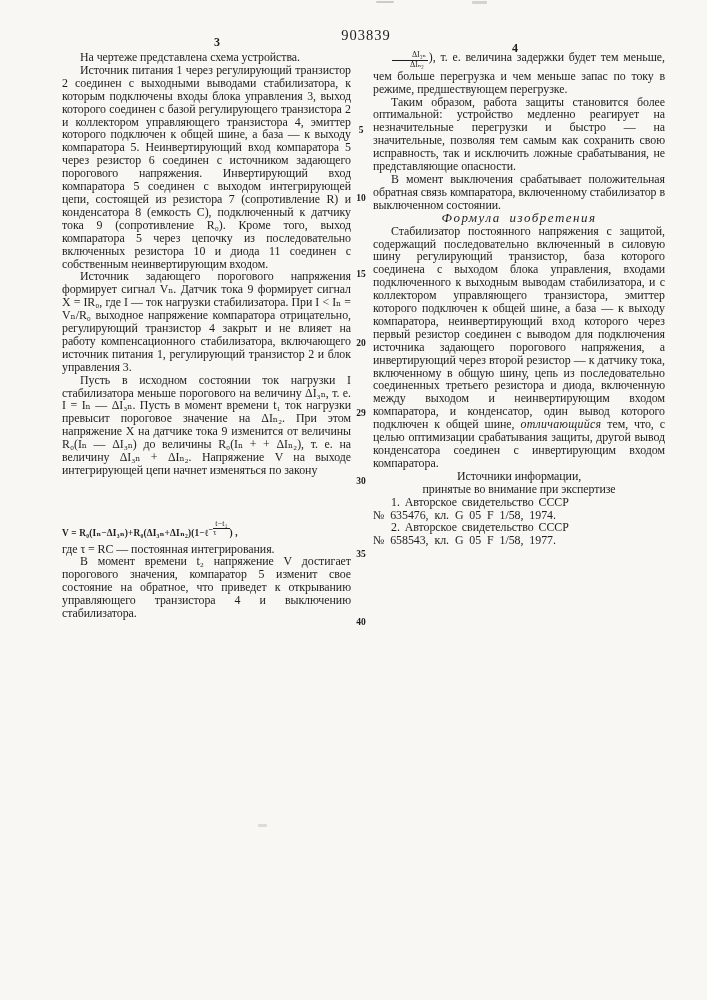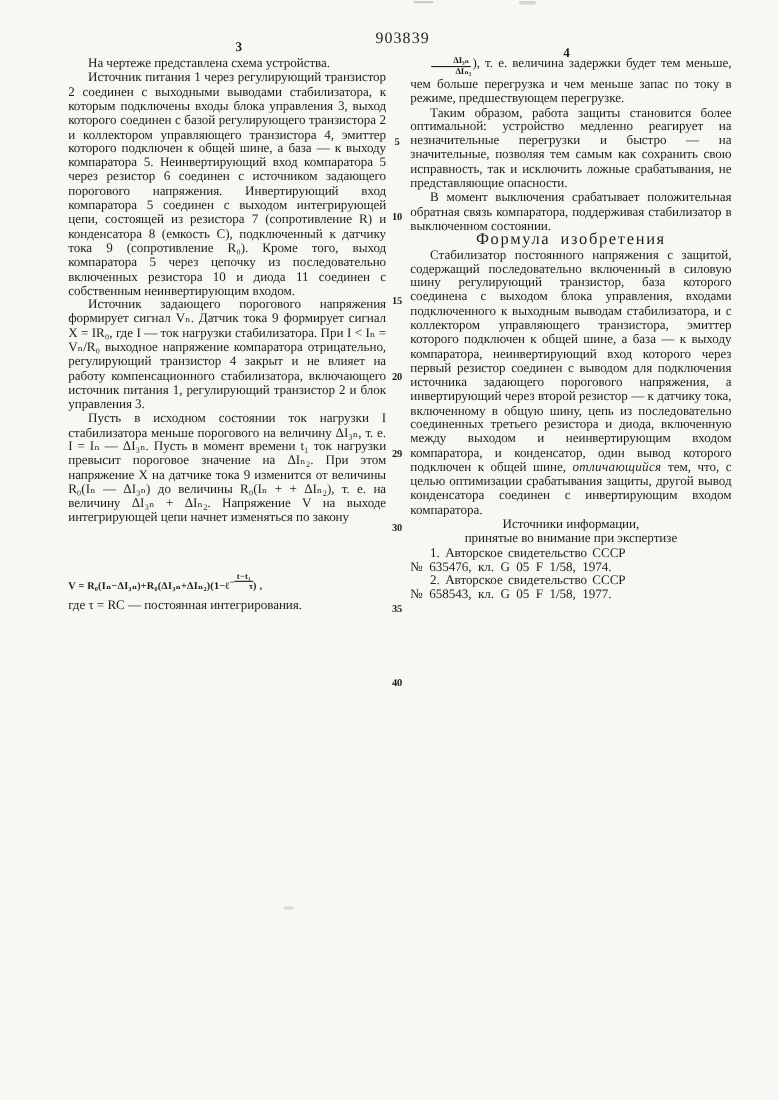--- a/index.html
+++ b/index.html
@@ -40,31 +40,31 @@
   }
   
   .formula-line{
     font-size:9.3px;font-weight:bold;letter-spacing:0.2px;
     line-height:17px;white-space:nowrap;text-align:left;
     margin:2px 0 1px 0;
   }
   .exp{display:inline-block;vertical-align:0.45em;font-size:8px;}
   .frac{
     display:inline-block;vertical-align:-0.55em;
-    text-align:right;font-size:8.5px;font-weight:bold;line-height:1.1;
+    text-align:left;font-size:8.5px;font-weight:normal;line-height:1.1;
   }
   .frac .num{display:block;border-bottom:1px solid #1e1d1b;padding:0 2px;}
   .frac .den{display:block;}
   .exp .frac{font-size:7.8px;vertical-align:-0.45em;margin-top:41px;}
   .inline-frac{vertical-align:-0.7em;margin:0 1px;}
   .inline-frac .num,.inline-frac .den{font-size:8px;}
   
   .claims-heading{
-    text-align:center;
-    font-size:15px;letter-spacing:1.5px;word-spacing:4px;
+    text-align:center;font-style:italic;
+    font-size:13px;letter-spacing:1.5px;word-spacing:4px;
     margin:22px 0 15px 0;text-indent:0;
   }
   .claim-emph{font-style:italic;letter-spacing:0.3px;}
   .sources-line{margin:0;text-align:center;text-indent:0;}
   .ref-line1{margin:0;text-indent:18px;text-align:left;word-spacing:2px;}
   .ref-line2{margin:0;text-indent:0;text-align:left;word-spacing:3px;}
   
   .artifact{position:absolute;background:#bdbcb6;border-radius:1px;}
   .artifact.t1{left:376px;top:1px;width:18px;height:2px;opacity:.75;}
   .artifact.t2{left:472px;top:1px;width:15px;height:3px;opacity:.6;}
@@ -94,26 +94,27 @@
 
   <div class="columns">
 
     <div class="col left">
       <p class="indent">На чертеже представлена схема устройства.</p>
       <p class="indent">Источник питания 1 через регулирующий транзистор 2 соединен с выходными выводами стабилизатора, к которым подключены входы блока управления 3, выход которого соединен с базой регулирующего транзистора 2 и коллектором управляющего транзистора 4, эмиттер которого подключен к общей шине, а база — к выходу компаратора 5. Неинвертирующий вход компаратора 5 через резистор 6 соединен с источником задающего порогового напряжения. Инвертирующий вход компаратора 5 соединен с выходом интегрирующей цепи, состоящей из резистора 7 (сопротивление R) и конденсатора 8 (емкость С), подключенный к датчику тока 9 (сопротивление R₀). Кроме того, выход компаратора 5 через цепочку из последовательно включенных резистора 10 и диода 11 соединен с собственным неинвертирующим входом.</p>
       <p class="indent">Источник задающего порогового напряжения формирует сигнал Vₙ. Датчик тока 9 формирует сигнал X = IR₀, где I — ток нагрузки стабилизатора. При I &lt; Iₙ = Vₙ/R₀ выходное напряжение компаратора отрицательно, регулирующий транзистор 4 закрыт и не влияет на работу компенсационного стабилизатора, включающего источник питания 1, регулирующий транзистор 2 и блок управления 3.</p>
       <p class="indent">Пусть в исходном состоянии ток нагрузки I стабилизатора меньше порогового на величину ΔI₃ₙ, т. е. I = Iₙ — ΔI₃ₙ. Пусть в момент времени t₁ ток нагрузки превысит пороговое значение на ΔIₙ₂. При этом напряжение X на датчике тока 9 изменится от величины R₀(Iₙ — ΔI₃ₙ) до величины R₀(Iₙ + + ΔIₙ₂), т. е. на величину ΔI₃ₙ + ΔIₙ₂. Напряжение V на выходе интегрирующей цепи начнет изменяться по закону</p>
       <div class="formula-line"><span>V = R₀(Iₙ−ΔI₃ₙ)+R₀(ΔI₃ₙ+ΔIₙ₂)(1−ℓ</span><span class="exp"><span>−</span><span class="frac"><span class="num">t−t₁</span><span class="den">τ</span></span></span><span>) ,</span></div>
       <p>где τ = RC — постоянная интегрирования.</p>
+      <p class="indent">В момент времени t₂ напряжение V достигает порогового значения, компаратор 5 изменит свое состояние на обратное, что приведет к открыванию управляющего транзистора 4 и выключению стабилизатора.</p>
     </div>
 
     <div class="col right">
       <p class="indent"><span class="frac inline-frac"><span class="num">ΔI₃ₙ</span><span class="den">ΔIₙ₂</span></span><span>), т. е. величина задержки будет тем меньше, чем больше перегрузка и чем меньше запас по току в режиме, предшествующем перегрузке.</span></p>
       <p class="indent">Таким образом, работа защиты становится более оптимальной: устройство медленно реагирует на незначительные перегрузки и быстро — на значительные, позволяя тем самым как сохранить свою исправность, так и исключить ложные срабатывания, не представляющие опасности.</p>
-      <p class="indent">В момент выключения срабатывает положительная обратная связь компаратора, поддерживая стабилизатор в выключенном состоянии.</p>
+      <p class="indent">В момент выключения срабатывает положительная обратная связь компаратора, включенному стабилизатор в выключенном состоянии.</p>
 
       <p class="claims-heading">Формула изобретения</p>
 
       <p class="indent"><span>Стабилизатор постоянного напряжения с защитой, содержащий последовательно включенный в силовую шину регулирующий транзистор, база которого соединена с выходом блока управления, входами подключенного к выходным выводам стабилизатора, и с коллектором управляющего транзистора, эмиттер которого подключен к общей шине, а база — к выходу компаратора, неинвертирующий вход которого через первый резистор соединен с выводом для подключения источника задающего порогового напряжения, а инвертирующий через второй резистор — к датчику тока, включенному в общую шину, цепь из последовательно соединенных третьего резистора и диода, включенную между выходом и неинвертирующим входом компаратора, и конденсатор, один вывод которого подключен к общей шине, </span><span class="claim-emph">отличающийся</span><span> тем, что, с целью оптимизации срабатывания защиты, другой вывод конденсатора соединен с инвертирующим входом компаратора.</span></p>
 
       <p class="sources-line">Источники информации,</p>
       <p class="sources-line">принятые во внимание при экспертизе</p>
 
       <div>
         <p class="ref-line1">1. Авторское свидетельство СССР</p>

